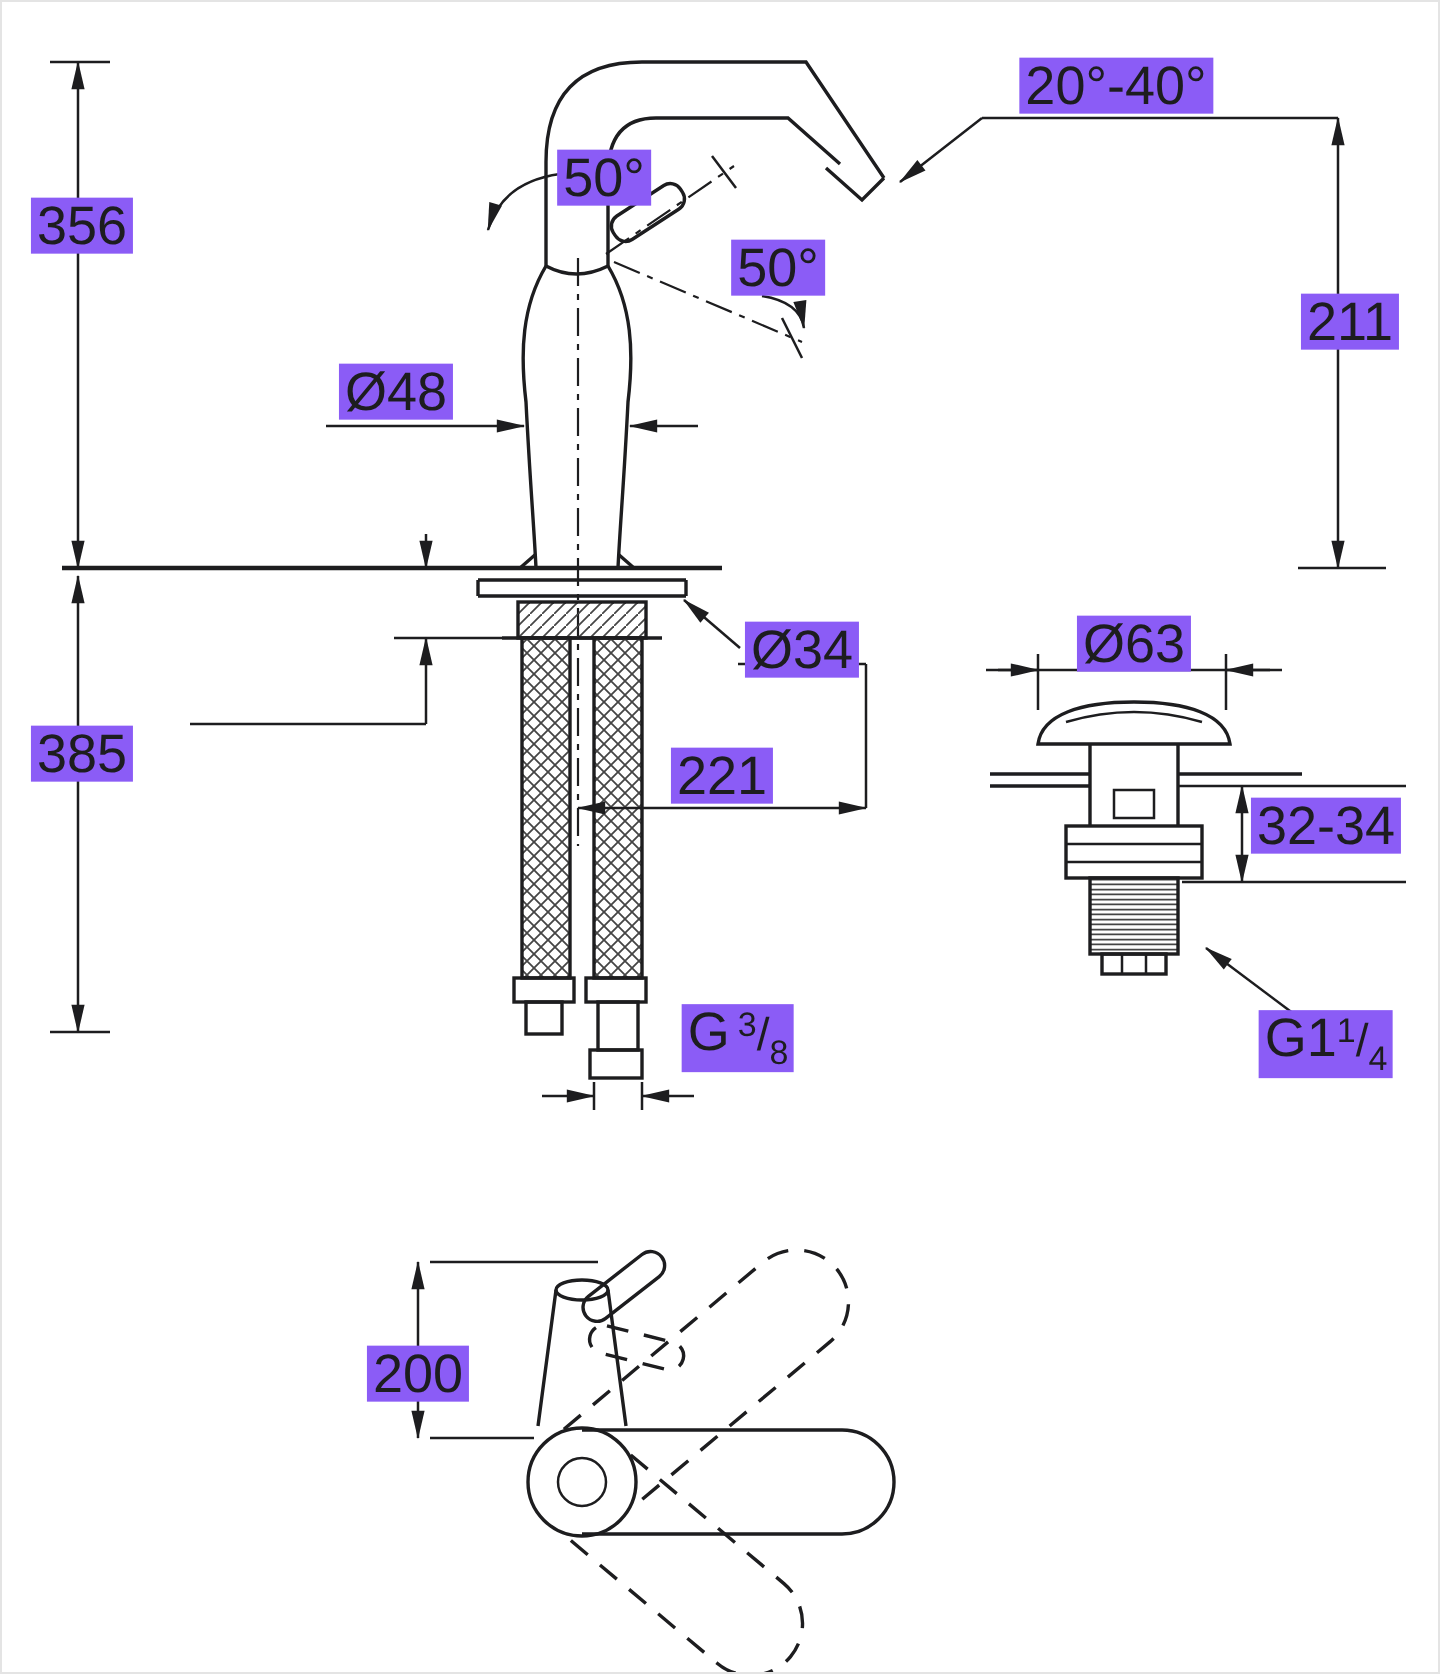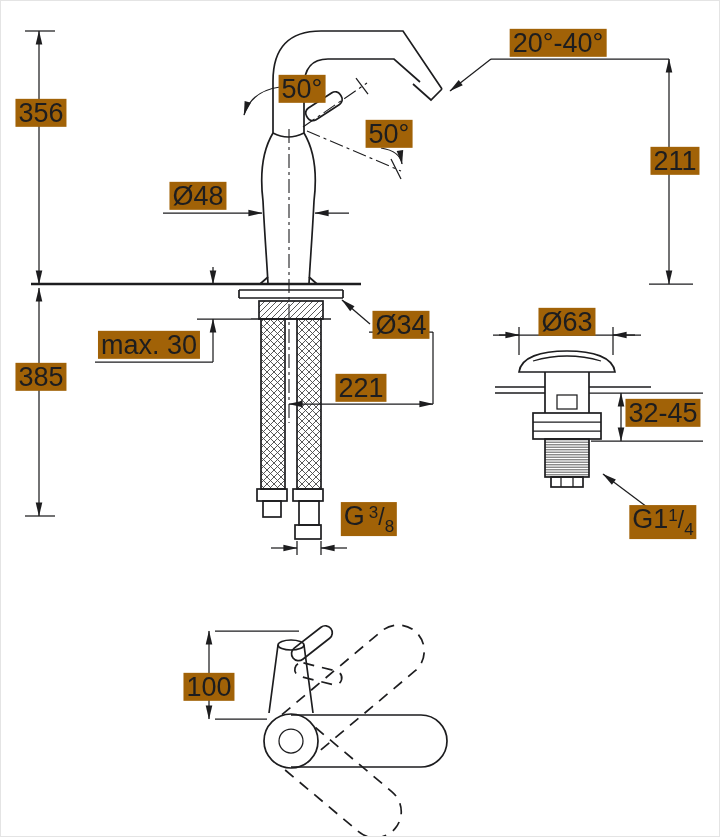--- a/index.html
+++ b/index.html
@@ -9,21 +9,21 @@
   svg{position:absolute;left:0;top:0;}
   .art *{fill:none;stroke:#1d1d1f;stroke-width:1.7;}
   .art .w2{stroke-width:2.3;}
   .art .thin{stroke-width:1.25;}
   .art .cl{stroke-width:1.1;stroke-dasharray:14 4 3 4;}
   .art .dash{stroke-dasharray:11 8;}
   .art .braid{fill:url(#braid);}
   .art .thr{fill:url(#threads);}
   .art .htch{fill:url(#hatch);}
   .lbl{position:absolute;transform:translate(-50%,-50%);font-size:27px;color:#1d1d1f;
-       background:#a16207;padding:0 3px;white-space:nowrap;line-height:1.05;z-index:2;}
+       background:#8b5cf6;padding:0 3px;white-space:nowrap;line-height:1.05;z-index:2;}
   .fr-sup{font-size:17px;vertical-align:7px;}
   .fr-slash{font-size:23px;}
   .fr-sub{font-size:17px;vertical-align:-7px;}
   .sp{margin-right:4px;}
 </style>
 </head>
 <body>
 
 <div class="canvas">
   <svg id="dwg" width="720" height="837" viewBox="0 0 720 837">
@@ -136,22 +136,21 @@
   </svg>
 
   <span class="lbl" style="left:40px;top:112px">356</span>
   <span class="lbl" style="left:40px;top:376px">385</span>
   <span class="lbl" style="left:674px;top:160px">211</span>
   <span class="lbl" style="left:301px;top:88px">50°</span>
   <span class="lbl" style="left:388px;top:133px">50°</span>
   <span class="lbl" style="left:557px;top:42px">20°-40°</span>
   <span class="lbl" style="left:197px;top:195px">Ø48</span>
   <span class="lbl" style="left:400px;top:324px">Ø34</span>
-  <span class="lbl" style="left:148px;top:344px">max. 30</span>
   <span class="lbl" style="left:360px;top:387px">221</span>
   <span class="lbl" style="left:566px;top:321px">Ø63</span>
-  <span class="lbl" style="left:662px;top:412px">32-45</span>
-  <span class="lbl" style="left:208px;top:686px">100</span>
+  <span class="lbl" style="left:662px;top:412px">32-34</span>
+  <span class="lbl" style="left:208px;top:686px">200</span>
 
   <span class="lbl" style="left:368px;top:518px"><span class="sp">G</span><span class="fr-sup">3</span><span class="fr-slash">/</span><span class="fr-sub">8</span></span>
 
   <span class="lbl" style="left:662px;top:521px"><span>G1</span><span class="fr-sup">1</span><span class="fr-slash">/</span><span class="fr-sub">4</span></span>
 </div>
 
 </body></html>

